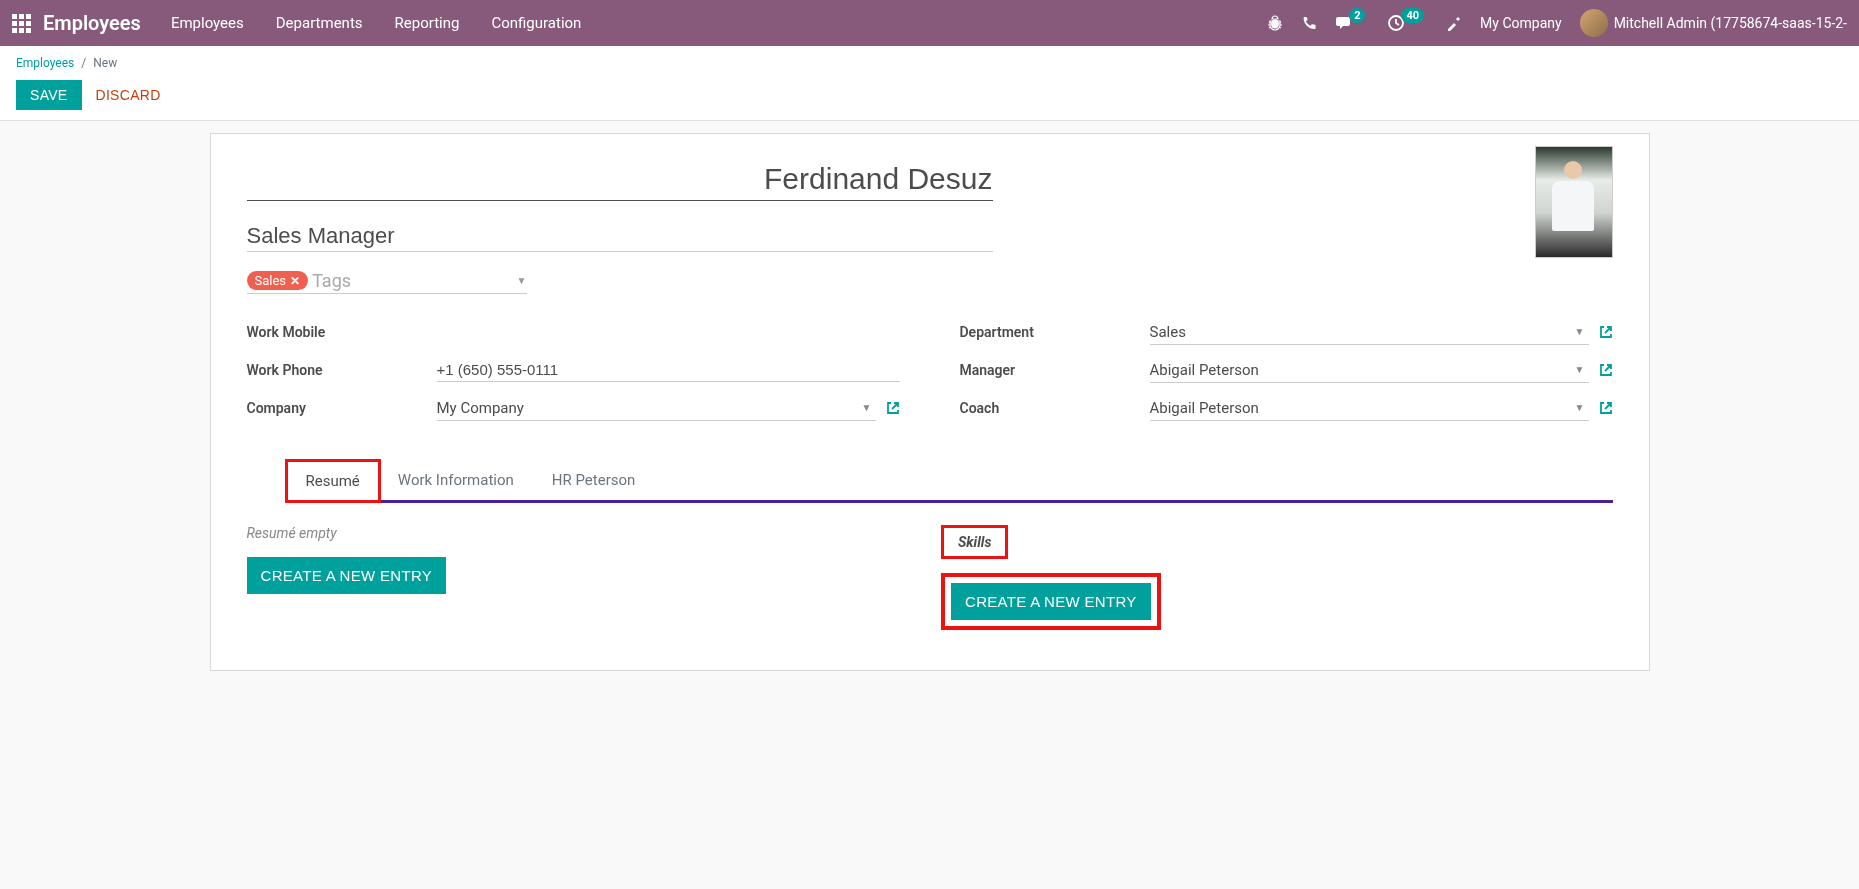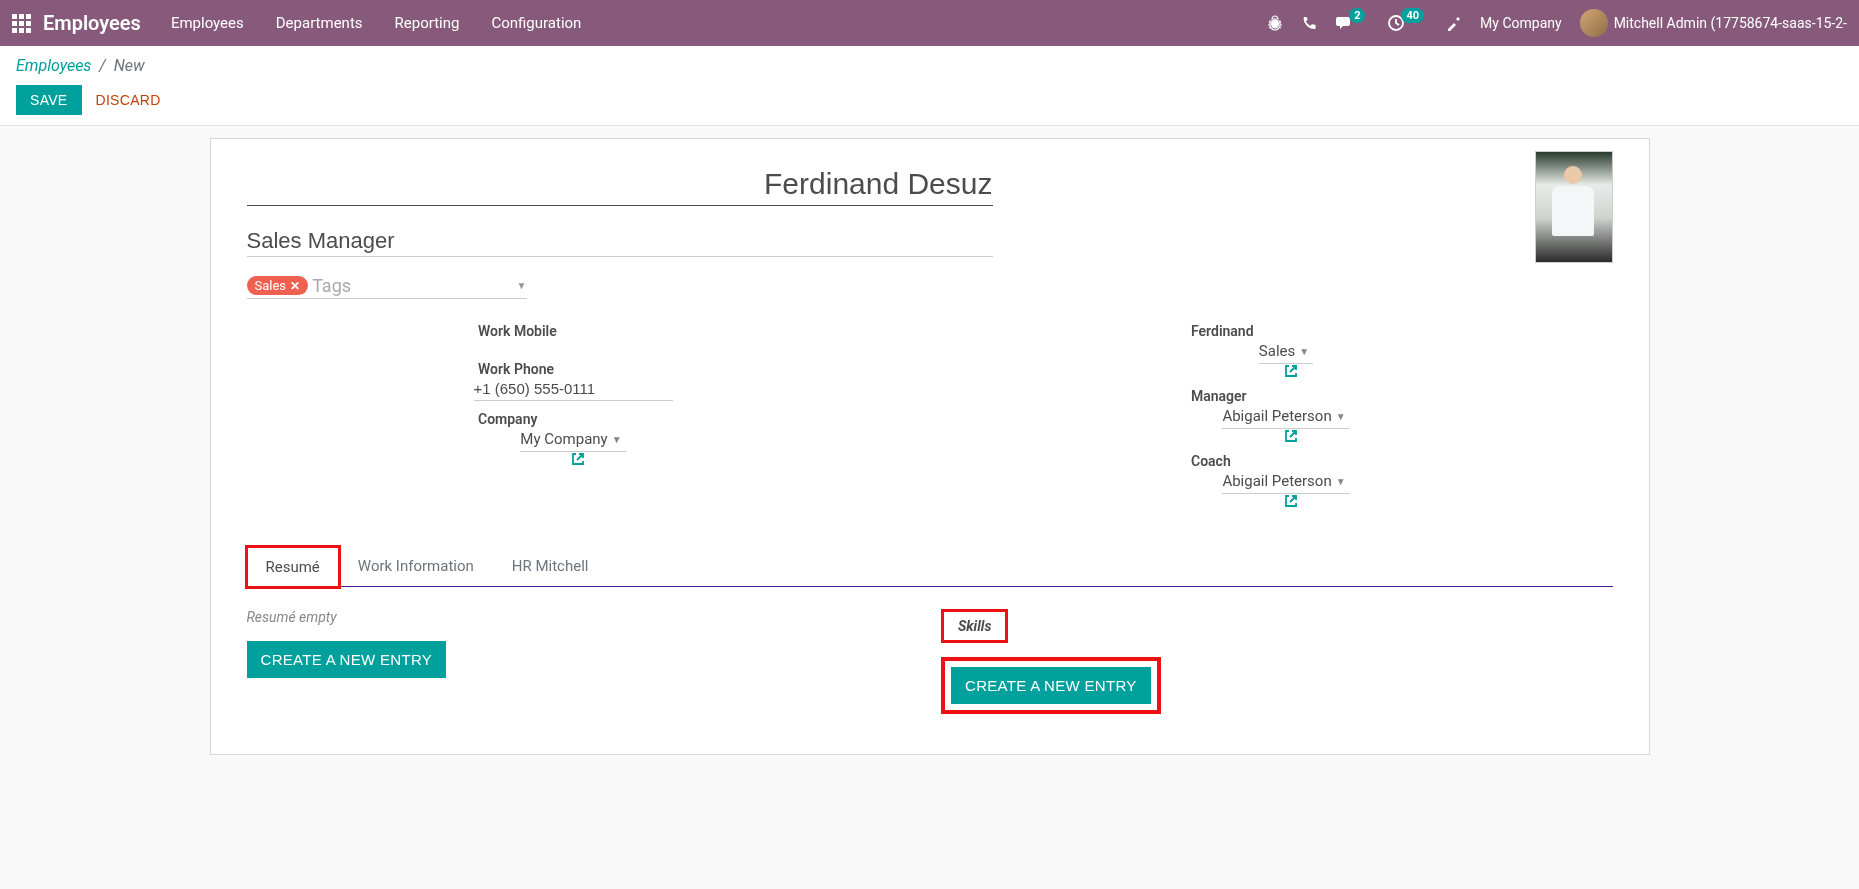--- a/index.html
+++ b/index.html
@@ -10,21 +10,21 @@
 .brand { font-size: 20px; font-weight: 600; margin-right: 30px; }
 .nav-menu { display: flex; gap: 32px; flex: 1; }
 .nav-item { color: #fff; font-size: 15px; cursor: pointer; }
 .top-right { display: flex; align-items: center; gap: 18px; }
 .icon-btn { color: #fff; cursor: pointer; position: relative; display: flex; align-items: center; }
 .badge { background: #00A09D; color: #fff; font-size: 11px; font-weight: bold; padding: 1px 5px; border-radius: 9px; position: relative; top: -8px; left: -4px; }
 .avatar { width: 28px; height: 28px; border-radius: 50%; background: linear-gradient(135deg, #d4a574, #8b6f47); margin-right: 6px; }
 .user-text { font-size: 14px; }
 
 .subhead { background: #fff; padding: 10px 16px 0; border-bottom: 1px solid #dee2e6; }
-.breadcrumb { font-size: 16px; margin-bottom: 10px; font-style: italic; }
+.breadcrumb { font-size: 12px; margin-bottom: 10px; }
 .breadcrumb a { color: #00A09D; text-decoration: none; }
 .breadcrumb .sep { color: #6c757d; margin: 0 4px; }
 .breadcrumb .current { color: #6c757d; }
 .btn-row { display: flex; padding-bottom: 10px; }
 .btn { border: none; padding: 7px 14px; font-size: 14px; font-weight: 500; cursor: pointer; letter-spacing: 0.3px; }
 .btn-primary { background: #00A09D; color: #fff; }
 .btn-link { background: transparent; color: #c2410c; }
 
 .sheet-wrap { padding: 12px 0 24px; display: flex; justify-content: center; }
 .sheet { background: #fff; border: 1px solid #d8d8d8; width: 1440px; max-width: 96%; position: relative; padding: 24px 36px 40px; }
@@ -36,30 +36,30 @@
 .title-input { width: 746px; border: none; border-bottom: 1px solid #ccc; font-size: 22px; padding: 2px 0; margin-bottom: 18px; color: #4c4c4c; outline: none; }
 
 .tags-row { display: flex; align-items: center; width: 280px; border-bottom: 1px solid #ccc; padding-bottom: 2px; margin-bottom: 24px; }
 .tag { background: #F06050; color: #fff; font-size: 13px; padding: 2px 8px; border-radius: 10px; display: flex; align-items: center; gap: 4px; }
 .tag .x { font-weight: bold; cursor: pointer; font-size: 12px; }
 .tags-ph { color: #aaa; margin-left: 4px; flex: 1; font-size: 18px; }
 .tags-caret { color: #999; font-size: 10px; cursor: pointer; }
 
 .cols { display: flex; gap: 60px; }
 .col { flex: 1; }
-.field-row { display: flex; align-items: center; margin-bottom: 10px; min-height: 28px; flex-direction: column; }
+.field-row { display: flex; align-items: center; margin-bottom: 10px; min-height: 28px; }
 .field-label { width: 190px; font-weight: 600; color: #4c4c4c; font-size: 14px; }
 .field-val { flex: 1; border: none; border-bottom: 1px solid #ccc; font-size: 15px; padding: 3px 0; color: #4c4c4c; outline: none; }
 .field-val.active { border-bottom: 2px solid #00A09D; }
 .m2o { flex: 1; display: flex; align-items: center; border-bottom: 1px solid #ccc; padding: 3px 0; }
 .m2o-text { flex: 1; font-size: 15px; color: #4c4c4c; }
 .caret-down { color: #888; font-size: 10px; cursor: pointer; margin: 0 4px; }
 .ext-link { color: #00A09D; margin-left: 10px; cursor: pointer; font-size: 15px; }
 
-.tabs { display: flex; margin-top: 28px; border-bottom: 1px solid #4c1d95; align-items: flex-end; }
+.tabs { display: flex; margin-top: 28px; border-bottom: 3px solid #4c1d95; align-items: flex-end; margin-left: 40px; }
 .tab { padding: 10px 18px; font-size: 15px; color: #6c757d; cursor: pointer; border: 1px solid transparent; }
 .tab.active { border: 1px solid #ddd; border-bottom: 1px solid #fff; margin-bottom: -1px; color: #4c4c4c; background: #fff; }
 .tab.redbox { outline: 3px solid #e11; outline-offset: -1px; }
 
 .tab-body { padding-top: 22px; display: flex; gap: 13px; }
 .tab-left { flex: 1; }
 .tab-right { flex: 1; padding-left: 10px; }
 .empty-text { color: #888; font-style: italic; margin-bottom: 16px; font-size: 14px; }
 .entry-btn { background: #00A09D; color: #fff; border: none; padding: 10px 14px; font-size: 15px; font-weight: 500; letter-spacing: 0.3px; cursor: pointer; }
 
@@ -176,21 +176,21 @@
           <span class="ext-link">
             <svg width="14" height="14" viewBox="0 0 14 14" fill="none" stroke="#00A09D" stroke-width="1.8">
                 <path d="M5 2H2v10h10V9M8 2h4v4M12 2L6 8"></path>
               </svg>
           </span>
         </div>
       </div>
 
       <div class="col">
         <div class="field-row">
-          <div class="field-label">Ferdinand</div>
+          <div class="field-label">Department</div>
           <div class="m2o">
             <span class="m2o-text">Sales</span>
             <span class="caret-down">▼</span>
           </div>
           <span class="ext-link">
             <svg width="14" height="14" viewBox="0 0 14 14" fill="none" stroke="#00A09D" stroke-width="1.8">
                 <path d="M5 2H2v10h10V9M8 2h4v4M12 2L6 8"></path>
               </svg>
           </span>
         </div>
@@ -217,21 +217,21 @@
                 <path d="M5 2H2v10h10V9M8 2h4v4M12 2L6 8"></path>
               </svg>
           </span>
         </div>
       </div>
     </div>
 
     <div class="tabs">
       <div class="tab active redbox">Resumé</div>
       <div class="tab">Work Information</div>
-      <div class="tab">HR Mitchell</div>
+      <div class="tab">HR Peterson</div>
     </div>
 
     <div class="tab-body">
       <div class="tab-left">
         <div class="empty-text">Resumé empty</div>
         <button class="entry-btn">CREATE A NEW ENTRY</button>
       </div>
       <div class="tab-right">
         <div>
           <span class="skills-head">Skills</span>

